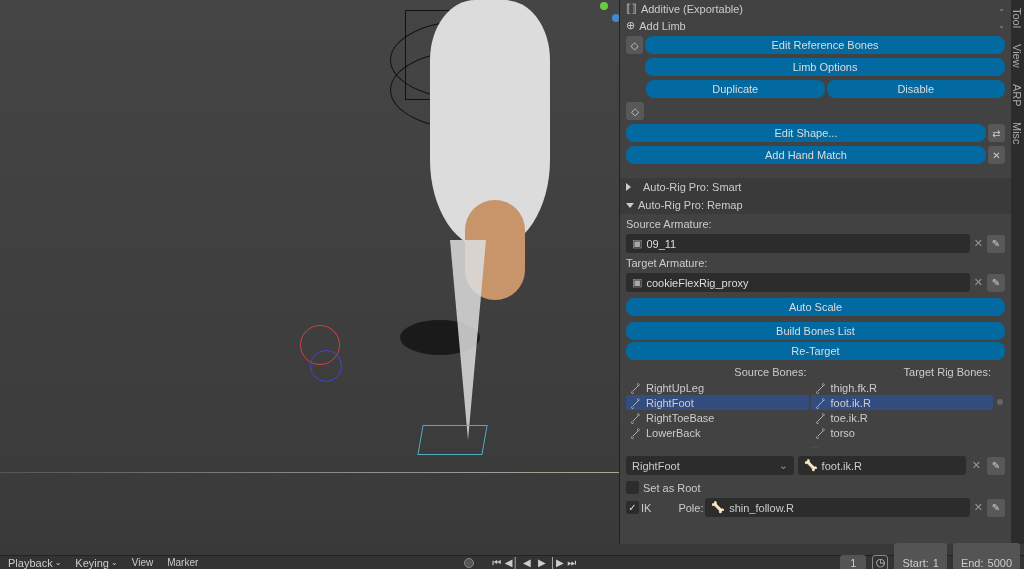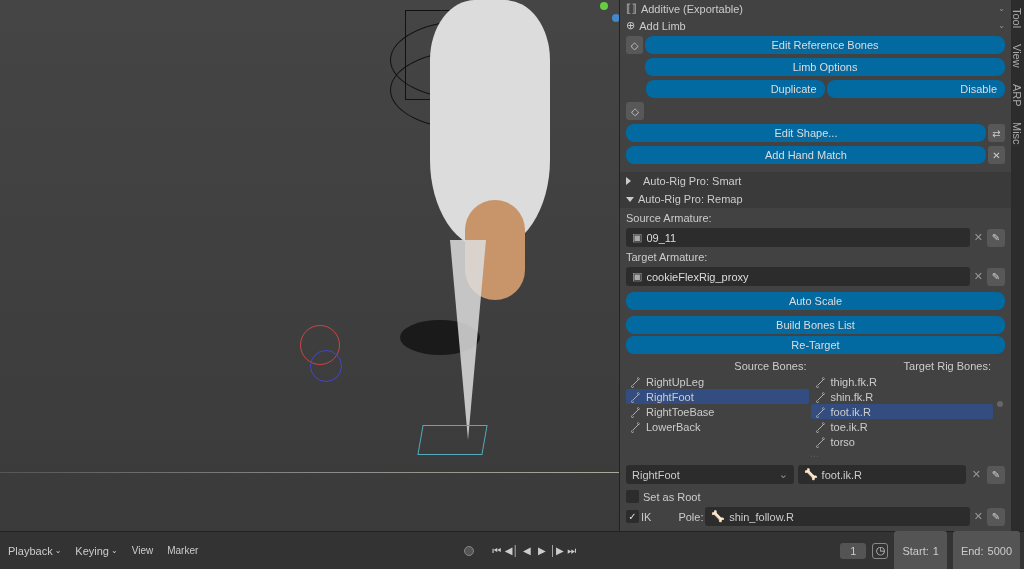--- a/index.html
+++ b/index.html
@@ -25,21 +25,21 @@
 .panel { position: absolute; right: 13px; top: 0; width: 392px; height: 544px; background: #424242; border-left: 1px solid #222; overflow: hidden; }
 .side-tabs { position: absolute; right: 0; top: 0; width: 13px; height: 544px; background: #2c2c2c; display: flex; flex-direction: column; font-size: 9px; }
 .side-tab { padding: 8px 1px; writing-mode: vertical-rl; text-align: center; cursor: pointer; color: #aaa; }
 
 .prow { display: flex; align-items: center; padding: 2px 6px; gap: 4px; }
 .hdr { background: #3a3a3a; padding: 3px 6px; display: flex; align-items: center; gap: 4px; }
 .hdr .tri { width: 0; height: 0; border-left: 4px solid transparent; border-right: 4px solid transparent; border-top: 5px solid #ccc; }
 .hdr .tri-r { width: 0; height: 0; border-top: 4px solid transparent; border-bottom: 4px solid transparent; border-left: 5px solid #ccc; }
 .btn { background: #0369a1; border: none; border-radius: 8px; padding: 3px 8px; color: #ddd; cursor: pointer; text-align: center; }
 .btn-full { width: 100%; }
-.btn-half { flex: 1; text-align: right; }
+.btn-half { flex: 1; }
 .input-field { background: #2c2c2c; border: none; border-radius: 3px; padding: 3px 6px; color: #ddd; flex: 1; display: flex; align-items: center; gap: 4px; }
 .input-field .icn { opacity: 0.7; }
 .icon-btn { width: 18px; height: 18px; background: #585858; border-radius: 3px; display: flex; align-items: center; justify-content: center; cursor: pointer; font-size: 10px; }
 .label { color: #ccc; }
 .chk { width: 13px; height: 13px; background: #2c2c2c; border-radius: 2px; display: flex; align-items: center; justify-content: center; cursor: pointer; }
 .chk.on::after { content: '✓'; color: #ddd; font-size: 10px; }
 
 .bone-list { display: flex; gap: 2px; padding: 2px 6px; }
 .bone-col { flex: 1; }
 .bone-col-hdr { text-align: right; padding: 2px; color: #ccc; }
@@ -49,30 +49,30 @@
 .bone-icn svg { width: 12px; height: 12px; }
 .scroll-ind { width: 10px; display: flex; flex-direction: column; justify-content: center; }
 .scroll-dot { width: 6px; height: 6px; background: #666; border-radius: 50%; margin: 0 auto; }
 .dots-row { text-align: center; color: #666; font-size: 9px; letter-spacing: 2px; }
 
 .selected-bone { display: flex; gap: 4px; padding: 4px 6px; align-items: center; }
 .sb-field { background: #2c2c2c; border-radius: 3px; padding: 3px 6px; display: flex; align-items: center; gap: 4px; }
 .sb-field.half { flex: 1; }
 .drop-ind { margin-left: auto; opacity: 0.6; }
 
-.timeline { position: absolute; left: 0; bottom: 0; width: 1024px; height: 38px; background: #333; border-top: 1px solid #222; display: flex; align-items: center; padding: 0 4px; gap: 6px; }
+.timeline { position: absolute; left: 0; bottom: 0; width: 1024px; height: 14px; background: #333; border-top: 1px solid #222; display: flex; align-items: center; padding: 0 4px; gap: 6px; }
 .tl-btn { padding: 2px 4px; cursor: pointer; color: #ccc; font-size: 10px; display: flex; align-items: center; gap: 2px; }
 .tl-play { display: flex; gap: 1px; margin-left: 10px; }
 .tl-play-btn { width: 14px; height: 14px; display: flex; align-items: center; justify-content: center; cursor: pointer; font-size: 10px; }
 .tl-rec { width: 10px; height: 10px; background: #555; border: 1px solid #888; border-radius: 50%; }
 .tl-frame { background: #545454; border-radius: 3px; padding: 2px 10px; margin-left: auto; }
 .tl-range { background: #545454; border-radius: 3px; padding: 14px 8px; display: flex; gap: 4px; }
 .tl-clock { width: 16px; height: 16px; border: 1px solid #888; border-radius: 3px; display: flex; align-items: center; justify-content: center; }
 
-.mt6 { margin-top: 6px; gap: 12px; }
+.mt6 { margin-top: 12px; gap: 12px; }
 .mt2 { margin-top: 2px; }
 .gap2 { gap: 2px; }
 .dd-icn { margin-left: auto; font-size: 8px; opacity: 0.6; }
 .x-icn { opacity: 0.6; cursor: pointer; padding: 0 2px; }
 </style>
 </head>
 <body>
 
 <div class="viewport">
   <div class="dot-g"></div>
@@ -212,26 +212,20 @@
         </div>
     </div>
     <div class="bone-col">
       <div class="bone-col-hdr">Target Rig Bones:</div>
       <div id="tgt-bones">
           <div class="bone-row">
             <span class="bone-icn"><svg viewBox="0 0 12 12">
                 <path d="M3 9 L9 3 M2.5 9.5 a1 1 0 1 0 1 1 M9.5 2.5 a1 1 0 1 1 -1 -1" stroke="#ccc" stroke-width="1" fill="none"></path>
               </svg></span>
             <span>thigh.fk.R</span>
-          </div>
-          <div class="bone-row">
-            <span class="bone-icn"><svg viewBox="0 0 12 12">
-                <path d="M3 9 L9 3 M2.5 9.5 a1 1 0 1 0 1 1 M9.5 2.5 a1 1 0 1 1 -1 -1" stroke="#ccc" stroke-width="1" fill="none"></path>
-              </svg></span>
-            <span>shin.fk.R</span>
           </div>
           <div class="bone-row sel">
             <span class="bone-icn"><svg viewBox="0 0 12 12">
                 <path d="M3 9 L9 3 M2.5 9.5 a1 1 0 1 0 1 1 M9.5 2.5 a1 1 0 1 1 -1 -1" stroke="#ccc" stroke-width="1" fill="none"></path>
               </svg></span>
             <span>foot.ik.R</span>
           </div>
           <div class="bone-row">
             <span class="bone-icn"><svg viewBox="0 0 12 12">
                 <path d="M3 9 L9 3 M2.5 9.5 a1 1 0 1 0 1 1 M9.5 2.5 a1 1 0 1 1 -1 -1" stroke="#ccc" stroke-width="1" fill="none"></path>

